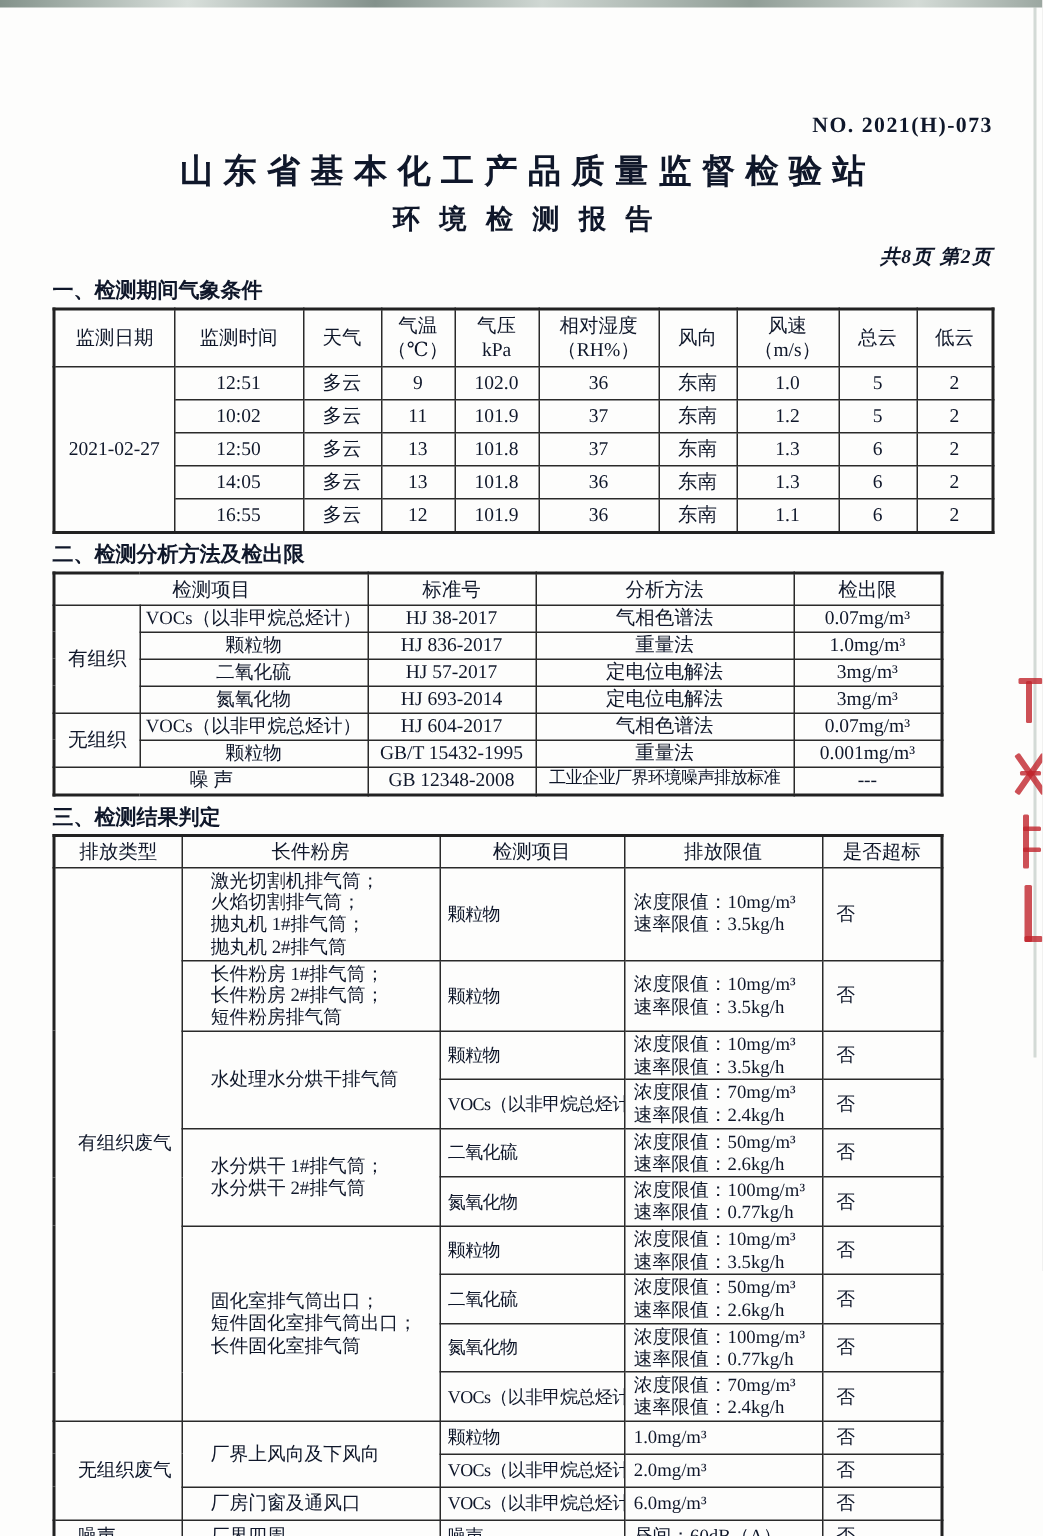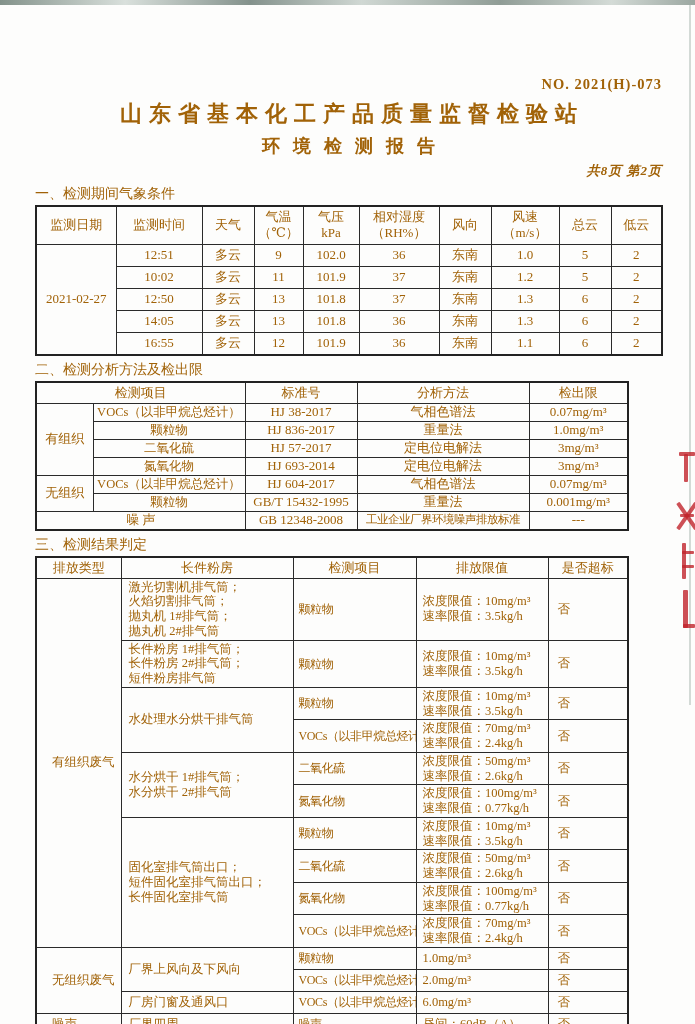--- a/index.html
+++ b/index.html
@@ -3,39 +3,39 @@
 <meta charset="utf-8">
 <style>
   html,body{margin:0;padding:0;background:#e8e8e8;}
   .page{
     position:relative;
     width:695px;height:1024px;
     margin:0 auto;
     background:#fdfdfc;
     overflow:hidden;
     font-family:"Liberation Serif","DejaVu Serif",serif;
-    color:#a16207;
+    color:#0f172a;
   }
   
   .top-edge{position:absolute;top:0;left:0;width:100%;height:5px;
     background:linear-gradient(90deg, rgba(90,110,100,.75), rgba(150,170,160,.35) 18%,
       rgba(80,100,92,.7) 36%, rgba(140,160,150,.4) 52%, rgba(85,105,95,.65) 72%,
       rgba(150,168,158,.4) 88%, rgba(90,110,100,.6) 100%);}
   .right-edge{position:absolute;top:5px;right:4px;width:2px;height:700px;background:rgba(125,145,135,.32);}
 
   .content{position:relative;padding:76px 33px 0 35px;}
 
   .doc-no{text-align:right;font-size:14.5px;letter-spacing:1px;font-weight:bold;}
   .org-title{margin:6px 0 0 0;text-align:center;font-size:22px;font-weight:bold;
     letter-spacing:7px;text-indent:7px;}
   .report-title{margin:5px 0 0 0;text-align:center;font-size:18px;font-weight:bold;
     letter-spacing:13px;text-indent:13px;}
   .page-info{margin-top:4px;text-align:right;font-size:13px;font-weight:bold;letter-spacing:1px;font-style:italic;}
 
-  .sec-title{margin:5px 0 2px 0;font-size:14px;font-weight:normal;}
+  .sec-title{margin:5px 0 2px 0;font-size:14px;font-weight:bold;}
 
   table{border-collapse:collapse;table-layout:fixed;background:transparent;}
   td,th{border:1px solid #2a2a2a;font-weight:normal;overflow:hidden;}
   table{border:2px solid #222;}
 
   
   .t1{width:626px;font-size:13px;}
   .t1 th{white-space:pre-line;line-height:1.25;padding:2px 1px;font-size:13px;}
   .t1 td{text-align:center;padding:1px 1px;height:19px;line-height:1.15;}
 
@@ -44,21 +44,21 @@
   .t2 th{padding:1px;height:18px;}
   .t2 td{text-align:center;padding:0 2px;height:17px;line-height:1.15;}
   .t2 td.item{white-space:nowrap;font-size:12.5px;}
   .t2 td.tight{white-space:nowrap;font-size:11.5px;letter-spacing:-0.5px;}
 
   
   .t3{width:592px;font-size:12.5px;}
   .t3 th{padding:1px;height:18px;font-size:13px;}
   .t3 td{padding:1px 4px;line-height:1.18;vertical-align:middle;}
   .t3 td.type{text-align:left;padding-left:15px;}
-  .t3 td.loc{text-align:left;white-space:pre-line;padding-left:7px;}
+  .t3 td.loc{text-align:left;white-space:pre-line;padding-left:19px;}
   .t3 td.item{text-align:left;white-space:nowrap;font-size:12px;letter-spacing:-0.4px;padding-left:5px;}
   .t3 td.limit{text-align:left;white-space:pre-line;padding-left:6px;}
   .t3 td.exceed{text-align:left;padding-left:9px;}
   .t3 tr.sm td{height:19px;}
 
   
   .frag{position:absolute;left:677px;width:18px;}
   .frag i{position:absolute;background:rgba(193,36,44,.8);border-radius:1px;display:block;}
   .f1 .vb{width:4px;height:28px;left:7px;top:2px;}
   .f1 .hb{width:16px;height:4px;left:2px;top:0;}

